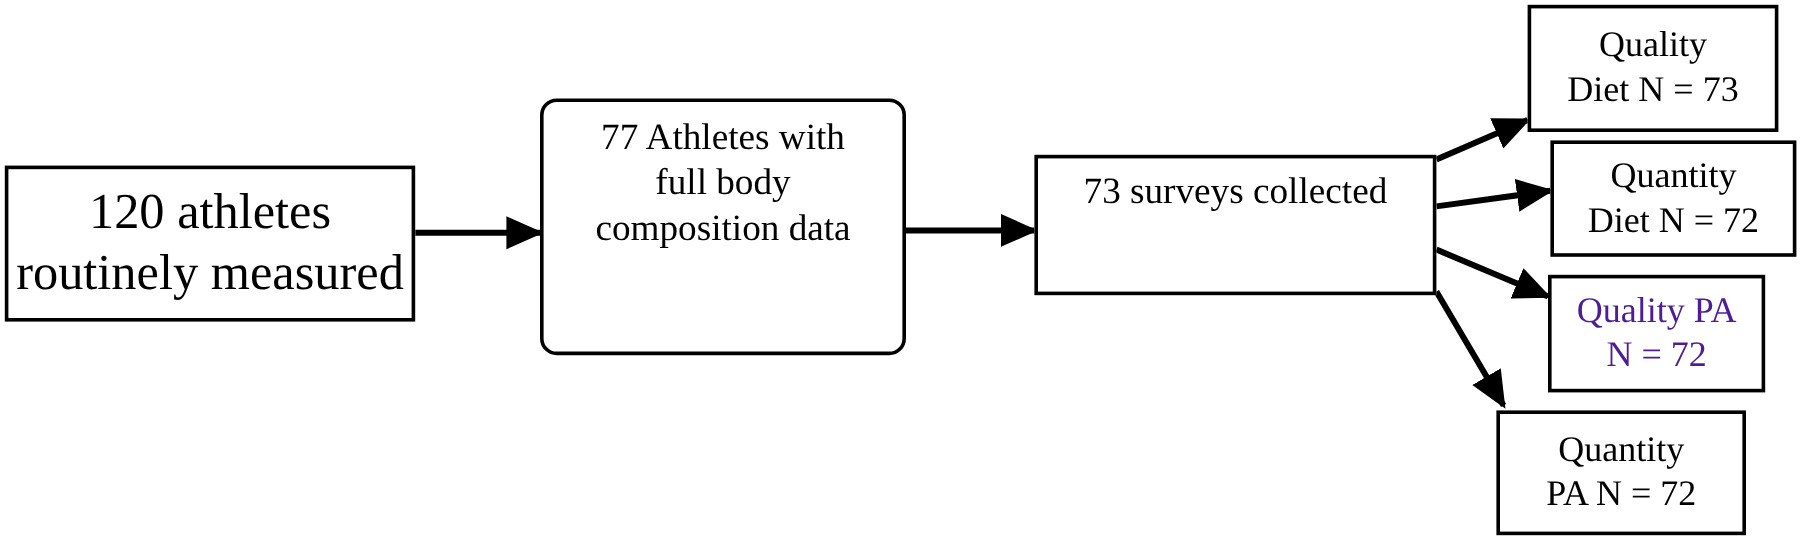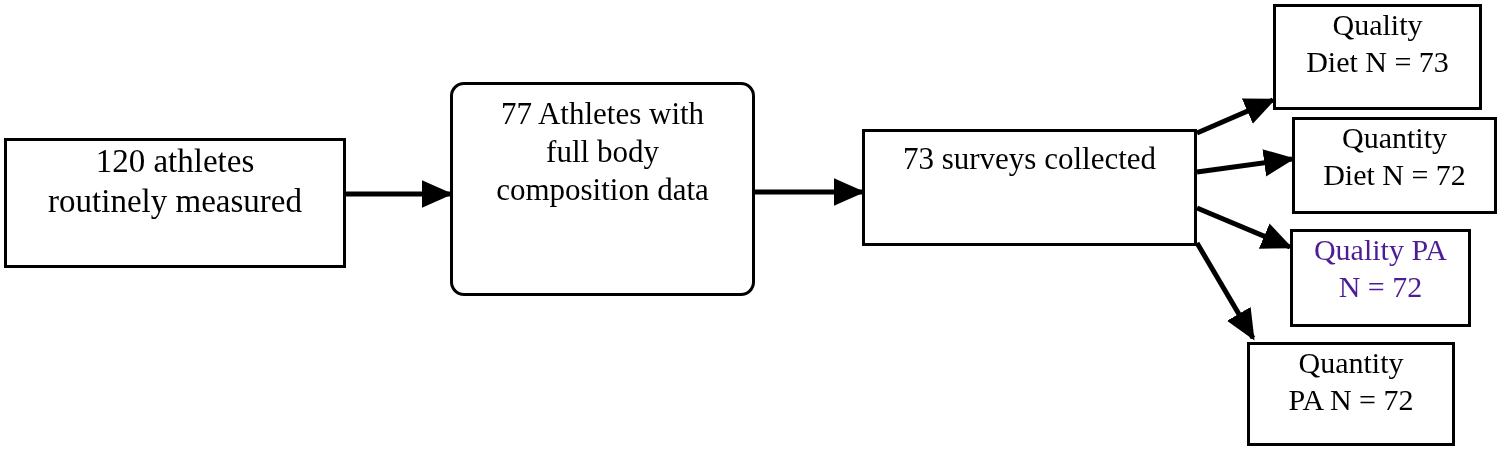--- a/index.html
+++ b/index.html
@@ -25,21 +25,21 @@
     border: 3px solid #000000;
     background: #ffffff;
     text-align: center;
     line-height: 1.22;
     color: #000000;
     white-space: pre-line;
     z-index: 2;
   }
   .node.v-center {
     display: flex;
-    align-items: flex-start;
+    align-items: center;
     justify-content: center;
   }
   .node.v-top {
     display: block;
   }
   .node-label {
     display: block;
     width: 100%;
   }
   svg.edges {
@@ -65,21 +65,21 @@
     <g id="edge-group">
         <line x1="346" y1="194" x2="450" y2="194" stroke="#000000" stroke-width="5" marker-end="url(#arrowhead)"></line>
         <line x1="755" y1="192" x2="862" y2="192" stroke="#000000" stroke-width="5" marker-end="url(#arrowhead)"></line>
         <line x1="1197" y1="133" x2="1273" y2="100" stroke="#000000" stroke-width="5" marker-end="url(#arrowhead)"></line>
         <line x1="1197" y1="172" x2="1292" y2="159" stroke="#000000" stroke-width="5" marker-end="url(#arrowhead)"></line>
         <line x1="1197" y1="208" x2="1290" y2="247" stroke="#000000" stroke-width="5" marker-end="url(#arrowhead)"></line>
         <line x1="1197" y1="243" x2="1253" y2="338" stroke="#000000" stroke-width="5" marker-end="url(#arrowhead)"></line>
       </g>
   </svg>
   <div id="node-group">
-      <div class="node v-center" style="left: 4px; top: 138px; width: 342px; height: 130px; font-size: 33px; border-color: rgb(0, 0, 0); color: rgb(0, 0, 0);"><span class="node-label">120 athletes
+      <div class="node v-center" style="left: 4px; top: 138px; width: 342px; height: 130px; font-size: 42px; border-color: rgb(0, 0, 0); color: rgb(0, 0, 0);"><span class="node-label">120 athletes
 routinely measured</span></div>
       <div class="node v-top" style="left: 450px; top: 82px; width: 305px; height: 214px; font-size: 31px; border-color: rgb(0, 0, 0); color: rgb(0, 0, 0); padding-top: 10px; border-radius: 14px;"><span class="node-label">77 Athletes with
 full body
 composition data</span></div>
       <div class="node v-top" style="left: 862px; top: 129px; width: 335px; height: 117px; font-size: 31px; border-color: rgb(0, 0, 0); color: rgb(0, 0, 0); padding-top: 8px;"><span class="node-label">73 surveys collected</span></div>
       <div class="node v-center" style="left: 1273px; top: 4px; width: 209px; height: 106px; font-size: 30px; border-color: rgb(0, 0, 0); color: rgb(0, 0, 0);"><span class="node-label">Quality
 Diet N = 73</span></div>
       <div class="node v-center" style="left: 1292px; top: 117px; width: 205px; height: 97px; font-size: 30px; border-color: rgb(0, 0, 0); color: rgb(0, 0, 0);"><span class="node-label">Quantity
 Diet N = 72</span></div>
       <div class="node v-center" style="left: 1290px; top: 229px; width: 181px; height: 98px; font-size: 30px; border-color: rgb(0, 0, 0); color: #4c1d95;"><span class="node-label">Quality PA

